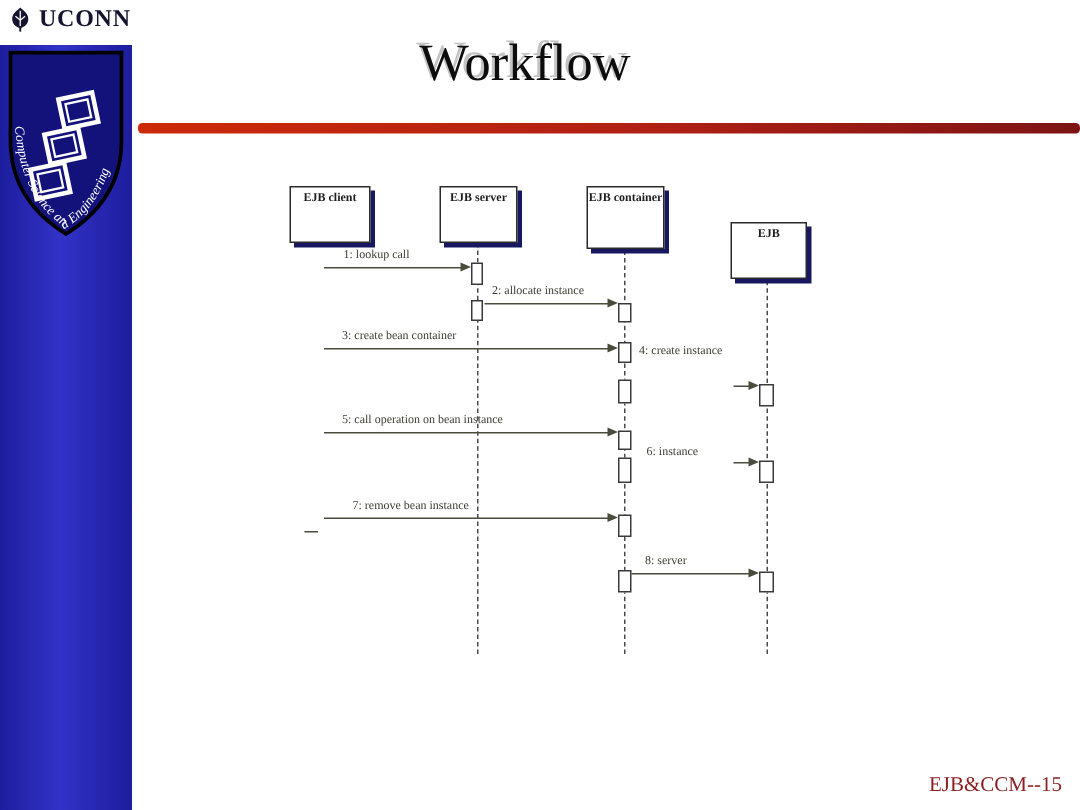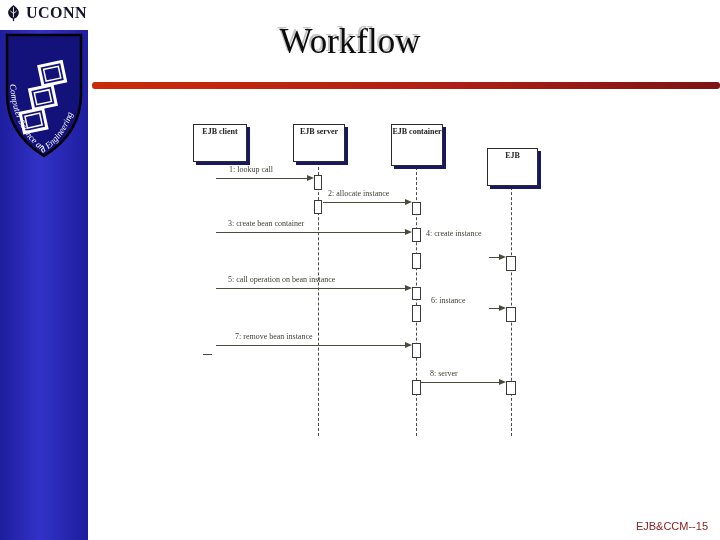--- a/index.html
+++ b/index.html
@@ -19,22 +19,22 @@
   
   .title{position:absolute;left:88px;top:22px;width:524px;text-align:center;
          font-family:"Liberation Serif",serif;font-size:35px;color:#0d0d0d;
          text-shadow:-2px -2px 0 #c4c4c4;}
 
   
   .rule{position:absolute;left:92px;top:82px;width:628px;height:7px;border-radius:3px;
         background:linear-gradient(90deg,#cc2a08 0%,#b02015 55%,#7d1414 100%);}
 
   
-  .footer{position:absolute;right:12px;bottom:8px;font-family:Liberation Sans, sans-serif;
-          font-size:11px;color:#8b2020;}
+  .footer{position:absolute;right:12px;bottom:8px;font-family:Liberation Serif, serif;
+          font-size:14px;color:#8b2020;}
 
   
   .diagram{position:absolute;left:0;top:0;width:720px;height:540px;}
   .lbox{position:absolute;background:#ffffff;border:1px solid #2a2a2a;
         box-shadow:3px 3px 0 #181860;display:flex;justify-content:center;
         align-items:flex-start;padding-top:2px;box-sizing:border-box;
         font-family:"Liberation Serif",serif;font-weight:bold;font-size:8px;color:#1d1d1d;}
   .lifeline{position:absolute;width:0;border-left:1px dashed #4a4a4a;}
   .act{position:absolute;background:#ffffff;border:1px solid #3a3a3a;box-sizing:border-box;}
   .msgline{position:absolute;height:1px;background:#4b4b3c;}

